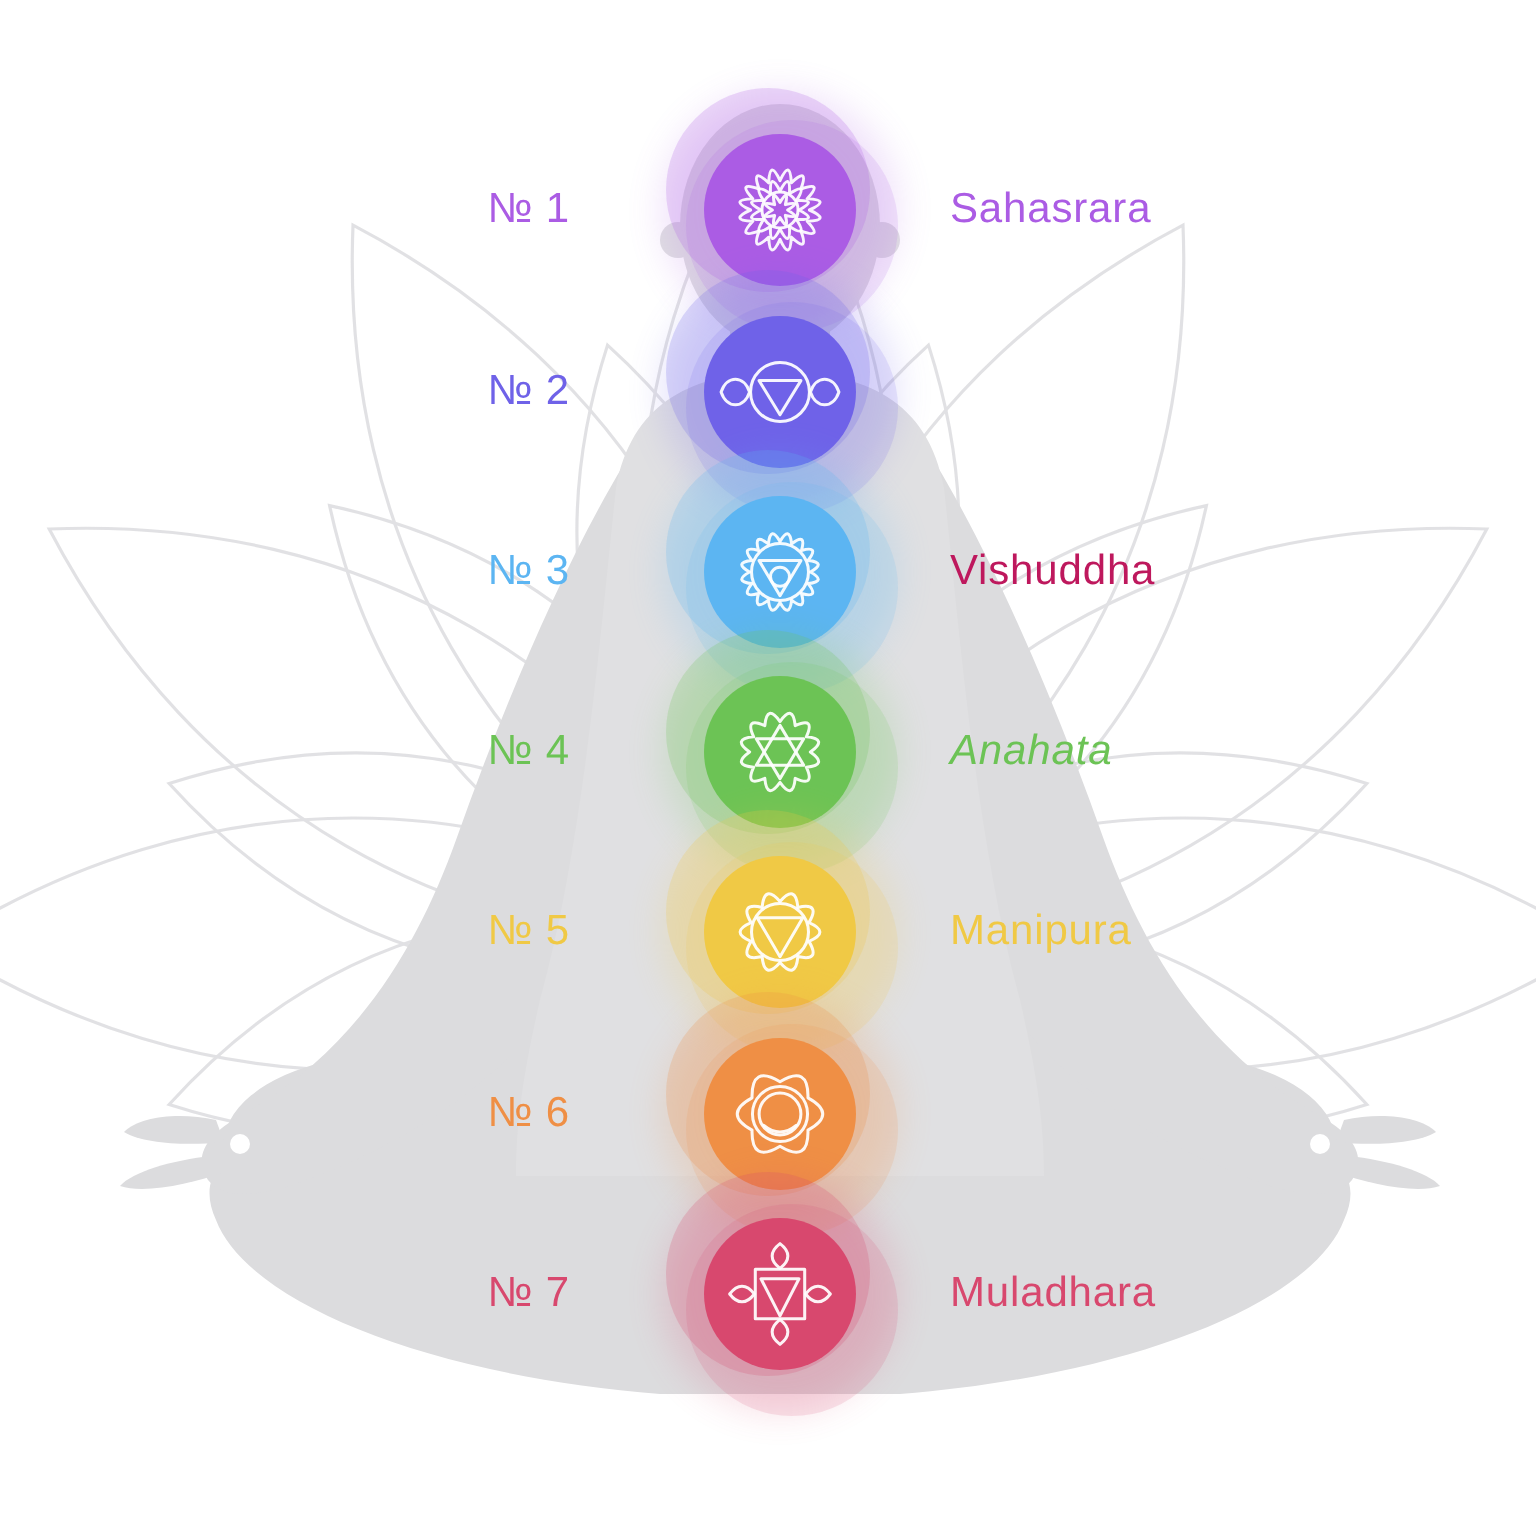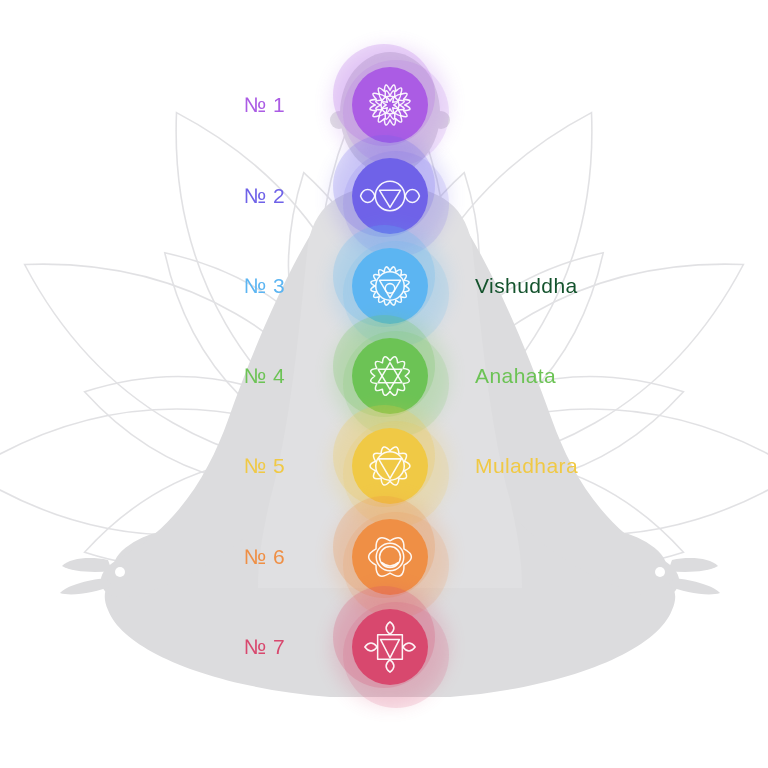--- a/index.html
+++ b/index.html
@@ -102,20 +102,21 @@
       <div class="ring2"></div>
       <div class="core">
         <svg width="76" height="76" viewBox="-40 -40 80 80" class="glyph">
           <path d="M0.00 -15.50Q5.42 -27.26 5.93 -14.32Q15.44 -23.11 10.96 -10.96Q23.11 -15.44 14.32 -5.93Q27.26 -5.42 15.50 0.00Q27.26 5.42 14.32 5.93Q23.11 15.44 10.96 10.96Q15.44 23.11 5.93 14.32Q5.42 27.26 0.00 15.50Q-5.42 27.26 -5.93 14.32Q-15.44 23.11 -10.96 10.96Q-23.11 15.44 -14.32 5.93Q-27.26 5.42 -15.50 0.00Q-27.26 -5.42 -14.32 -5.93Q-23.11 -15.44 -10.96 -10.96Q-15.44 -23.11 -5.93 -14.32Q-5.42 -27.26 -0.00 -15.50Z"></path>
             <path d="M0.00 -10.00Q5.52 -20.61 5.00 -8.66Q15.09 -15.09 8.66 -5.00Q20.61 -5.52 10.00 -0.00Q20.61 5.52 8.66 5.00Q15.09 15.09 5.00 8.66Q5.52 20.61 0.00 10.00Q-5.52 20.61 -5.00 8.66Q-15.09 15.09 -8.66 5.00Q-20.61 5.52 -10.00 0.00Q-20.61 -5.52 -8.66 -5.00Q-15.09 -15.09 -5.00 -8.66Q-5.52 -20.61 -0.00 -10.00Z"></path>
           <circle r="9.5"></circle>
             <path d="M0.00 -4.00Q5.09 -12.29 2.83 -2.83Q12.29 -5.09 4.00 0.00Q12.29 5.09 2.83 2.83Q5.09 12.29 0.00 4.00Q-5.09 12.29 -2.83 2.83Q-12.29 5.09 -4.00 0.00Q-12.29 -5.09 -2.83 -2.83Q-5.09 -12.29 -0.00 -4.00Z"></path>
         </svg>
       </div>
     </div>
+    <div class="name-label" style="color: rgb(171, 92, 228);">Sahasrara</div>
   </div>
 
   <div class="row" style="top:121px">
     <div class="num-label" style="color: rgb(111, 98, 232);">№ 2</div>
     <div class="icon-wrap" style="--c: #6f62e8;">
       <div class="glow"></div>
       <div class="ring1"></div>
       <div class="ring2"></div>
       <div class="core">
         <svg width="76" height="76" viewBox="-40 -40 80 80" class="glyph">
@@ -136,55 +137,55 @@
       <div class="ring2"></div>
       <div class="core">
         <svg width="76" height="76" viewBox="-40 -40 80 80" class="glyph">
           <path d="M0.00 -16.00Q4.94 -24.82 6.12 -14.78Q14.06 -21.04 11.31 -11.31Q21.04 -14.06 14.78 -6.12Q24.82 -4.94 16.00 0.00Q24.82 4.94 14.78 6.12Q21.04 14.06 11.31 11.31Q14.06 21.04 6.12 14.78Q4.94 24.82 0.00 16.00Q-4.94 24.82 -6.12 14.78Q-14.06 21.04 -11.31 11.31Q-21.04 14.06 -14.78 6.12Q-24.82 4.94 -16.00 0.00Q-24.82 -4.94 -14.78 -6.12Q-21.04 -14.06 -11.31 -11.31Q-14.06 -21.04 -6.12 -14.78Q-4.94 -24.82 -0.00 -16.00Z"></path>
             <circle r="15"></circle>
           <path d="M-11,-6 L11,-6 L0,12.5 Z"></path>
           <circle cx="0" cy="2.5" r="5"></circle>
         </svg>
       </div>
     </div>
-    <div class="name-label" style="color: #14532d;">Vishuddha</div>
+    <div class="name-label" style="color: #be185d;">Vishuddha</div>
   </div>
 
   <div class="row" style="top:301px">
     <div class="num-label" style="color: rgb(108, 195, 85);">№ 4</div>
     <div class="icon-wrap" style="--c: #6cc355;">
       <div class="glow"></div>
       <div class="ring1"></div>
       <div class="ring2"></div>
       <div class="core">
         <svg width="76" height="76" viewBox="-40 -40 80 80" class="glyph">
           <path d="M0.00 -16.00Q6.87 -25.64 8.00 -13.86Q18.77 -18.77 13.86 -8.00Q25.64 -6.87 16.00 -0.00Q25.64 6.87 13.86 8.00Q18.77 18.77 8.00 13.86Q6.87 25.64 0.00 16.00Q-6.87 25.64 -8.00 13.86Q-18.77 18.77 -13.86 8.00Q-25.64 6.87 -16.00 0.00Q-25.64 -6.87 -13.86 -8.00Q-18.77 -18.77 -8.00 -13.86Q-6.87 -25.64 -0.00 -16.00Z"></path>
           <path d="M-12.5,-7 L12.5,-7 L0,14 Z"></path>
           <path d="M-12.5,7 L12.5,7 L0,-14 Z"></path>
         </svg>
       </div>
     </div>
-    <div class="name-label" style="color: rgb(108, 195, 85);">Anahata</div>
+    <div class="name-label" style="color: rgb(108, 195, 85); font-style: italic;">Anahata</div>
   </div>
 
   <div class="row" style="top:391px">
     <div class="num-label" style="color: rgb(240, 201, 69);">№ 5</div>
     <div class="icon-wrap" style="--c: #f0c945;">
       <div class="glow"></div>
       <div class="ring1"></div>
       <div class="ring2"></div>
       <div class="core">
         <svg width="76" height="76" viewBox="-40 -40 80 80" class="glyph">
           <path d="M0.00 -16.00Q8.28 -25.47 9.40 -12.94Q21.67 -15.74 15.22 -4.94Q26.78 0.00 15.22 4.94Q21.67 15.74 9.40 12.94Q8.28 25.47 0.00 16.00Q-8.28 25.47 -9.40 12.94Q-21.67 15.74 -15.22 4.94Q-26.78 0.00 -15.22 -4.94Q-21.67 -15.74 -9.40 -12.94Q-8.28 -25.47 -0.00 -16.00Z"></path>
             <circle r="15"></circle>
           <path d="M-12,-7.5 L12,-7.5 L0,13 Z"></path>
         </svg>
       </div>
     </div>
-    <div class="name-label" style="color: rgb(240, 201, 69);">Muladhara</div>
+    <div class="name-label" style="color: rgb(240, 201, 69);">Manipura</div>
   </div>
 
   <div class="row" style="top:482px">
     <div class="num-label" style="color: rgb(239, 143, 69);">№ 6</div>
     <div class="icon-wrap" style="--c: #ef8f45;">
       <div class="glow"></div>
       <div class="ring1"></div>
       <div class="ring2"></div>
       <div class="core">
         <svg width="76" height="76" viewBox="-40 -40 80 80" class="glyph">
@@ -207,15 +208,16 @@
         <svg width="76" height="76" viewBox="-40 -40 80 80" class="glyph">
           <rect x="-13" y="-13" width="26" height="26"></rect>
           <path d="M-10,-8 L10,-8 L0,11.5 Z"></path>
           <path transform="translate(0,-13.5)" d="M0 0 C-5.5 -4.16 -5.5 -8.84 0 -13 C5.5 -8.84 5.5 -4.16 0 0 Z"></path>
           <path transform="rotate(90) translate(0,-13.5)" d="M0 0 C-5.5 -4.16 -5.5 -8.84 0 -13 C5.5 -8.84 5.5 -4.16 0 0 Z"></path>
           <path transform="rotate(180) translate(0,-13.5)" d="M0 0 C-5.5 -4.16 -5.5 -8.84 0 -13 C5.5 -8.84 5.5 -4.16 0 0 Z"></path>
           <path transform="rotate(270) translate(0,-13.5)" d="M0 0 C-5.5 -4.16 -5.5 -8.84 0 -13 C5.5 -8.84 5.5 -4.16 0 0 Z"></path>
         </svg>
       </div>
     </div>
+    <div class="name-label" style="color: rgb(216, 72, 110);">Muladhara</div>
   </div>
 
 </div>
 
 </body></html>

